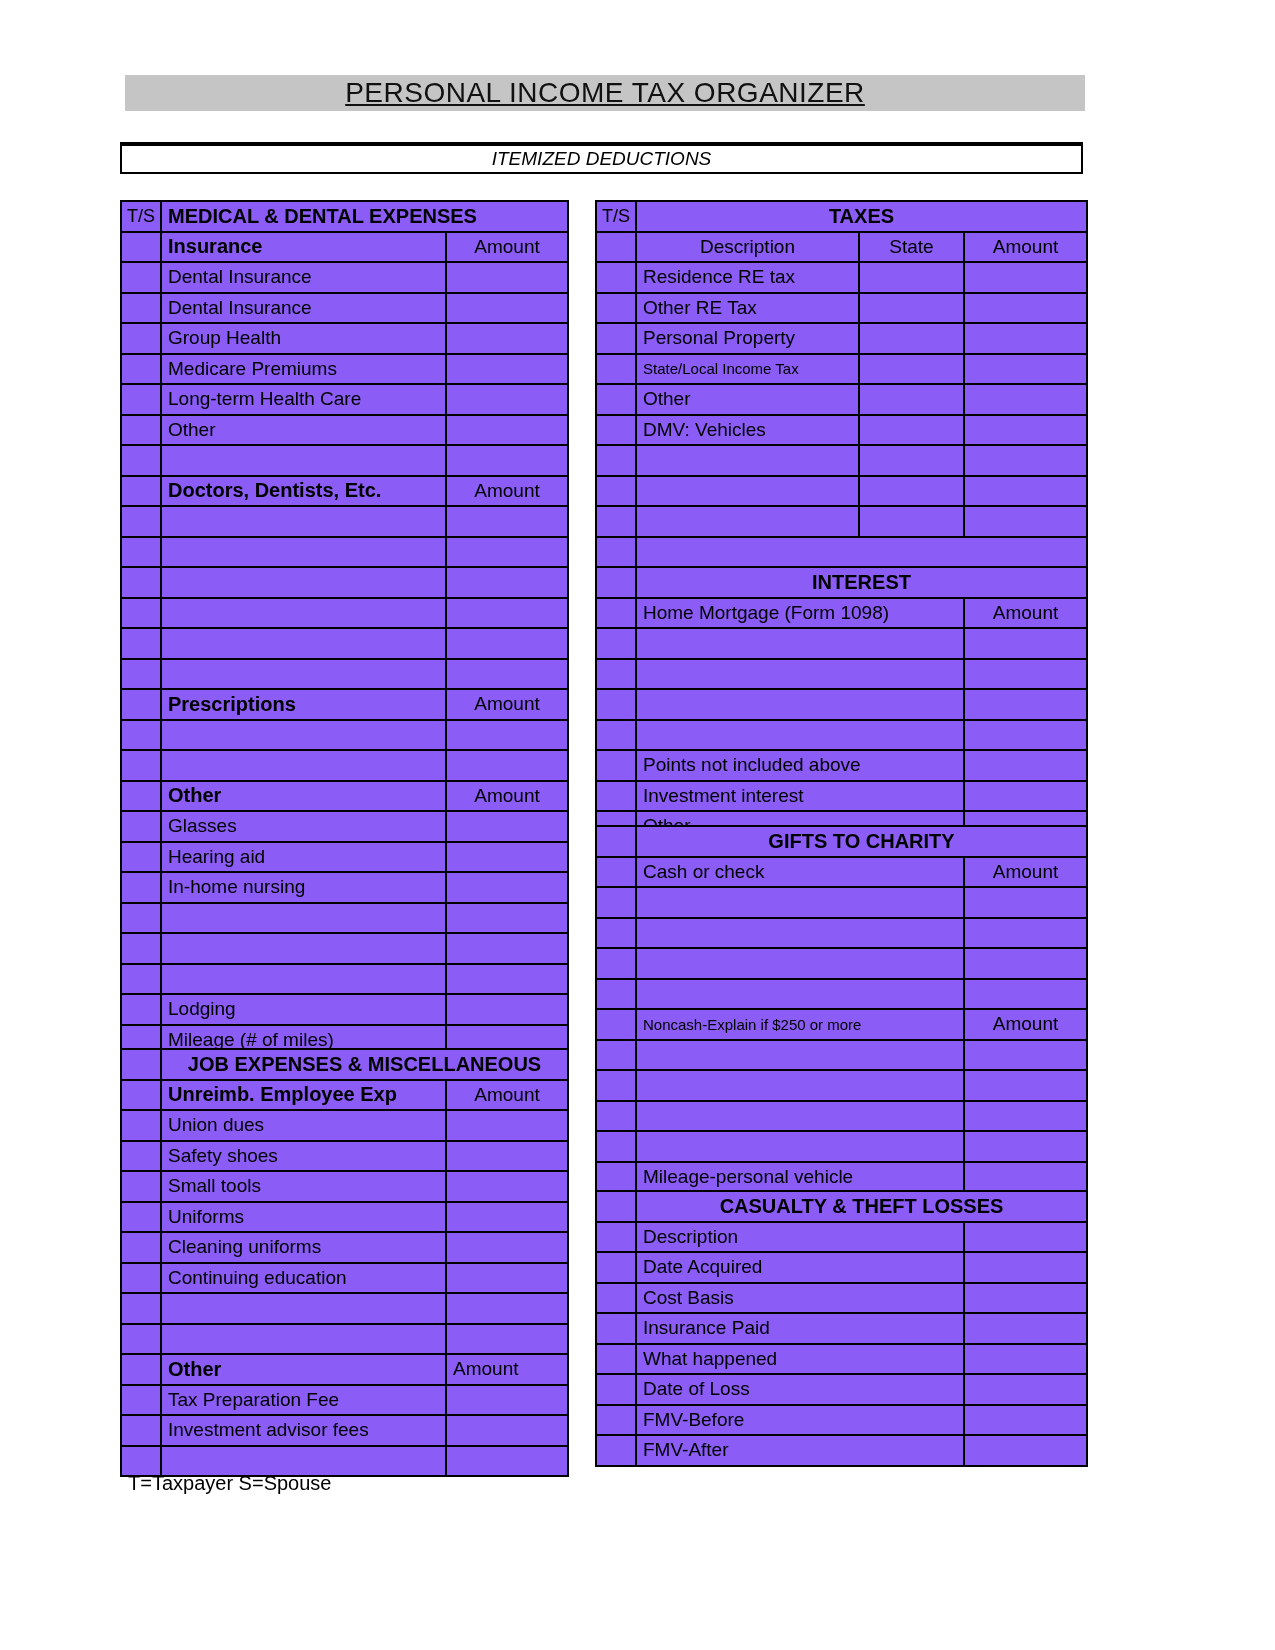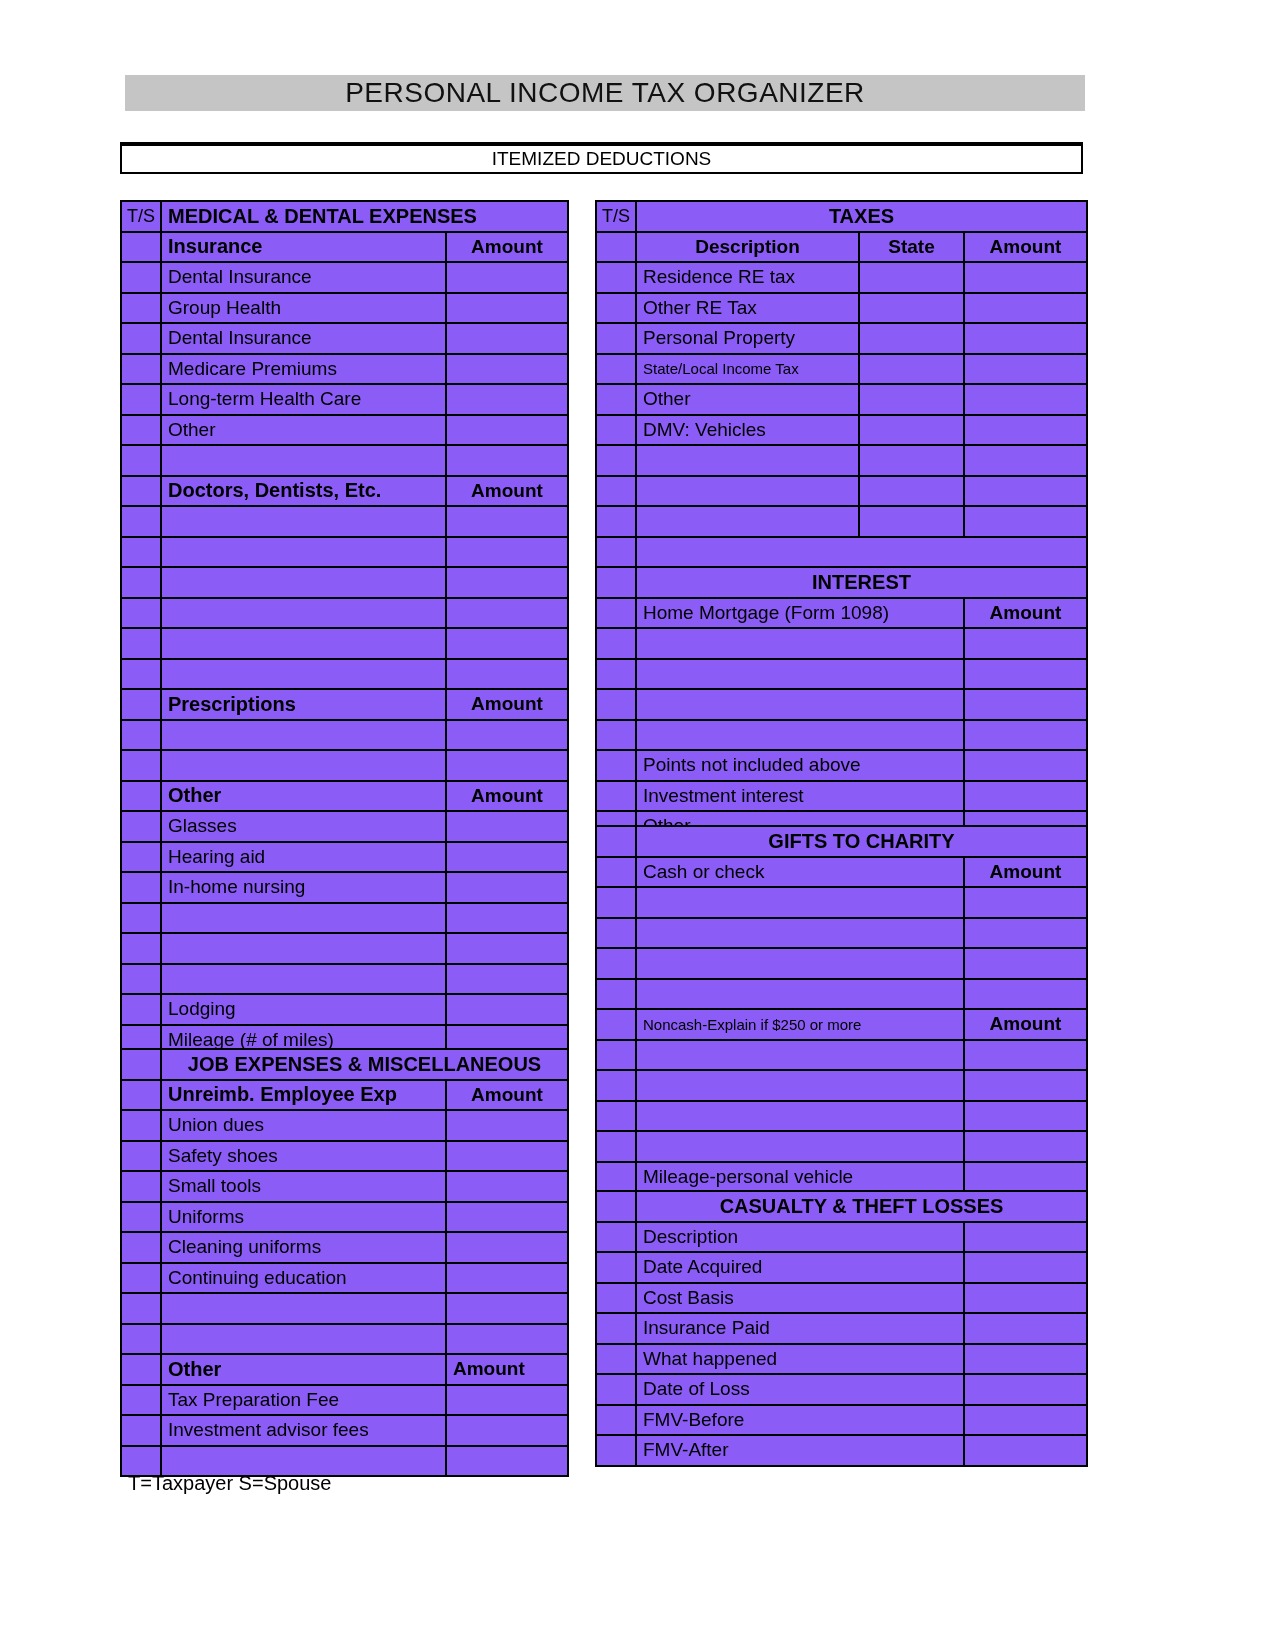--- a/index.html
+++ b/index.html
@@ -11,47 +11,48 @@
   .title-bar{
     position:absolute;left:125px;top:75px;width:960px;height:36px;
     display:flex;align-items:center;justify-content:center;
     font-size:28px;color:#111;letter-spacing:0.5px;
   }
   .subtitle-box{
     position:absolute;left:120px;top:142px;width:959px;height:26px;
     border:2px solid #000;border-top-width:4px;
     display:flex;align-items:center;justify-content:center;
     font-size:19px;
+    font-style:italic;
   }
   table{border-collapse:collapse;table-layout:fixed;position:absolute;background:#8b5cf6;}
   td{
     border:2px solid #000;height:28.5px;padding:0 6px;
     font-size:19px;white-space:nowrap;overflow:hidden;
     vertical-align:middle;
   }
   td.ts{padding:0 3px;text-align:center;font-size:18px;}
   td.hdr{font-weight:bold;text-align:center;font-size:20px;}
   td.hdr.left{text-align:left;}
   td.lbl.bold{font-weight:bold;font-size:20px;border-radius:7px;}
-  td.colhead,td.amthead{text-align:center;font-weight:bold;}
+  td.colhead,td.amthead{text-align:center;}
   td.amthead.left{text-align:left;}
   td.small{font-size:15px;margin-top:28px;}
   #tbl-medical{left:120px;top:200px;}
   #tbl-job{left:120px;top:1048px;padding-left:47px;}
   #tbl-taxes{left:595px;top:200px;}
   #tbl-gifts{left:595px;top:825px;}
   #tbl-casualty{left:595px;top:1190px;}
   .footnote{
     position:absolute;left:128px;top:1472px;font-size:20px;
   }
 </style>
 </head>
 <body>
 
-<div class="title-bar" style="background: rgb(197, 197, 197);">
+<div class="title-bar" style="background: rgb(197, 197, 197); text-decoration: underline;">
   <span>PERSONAL INCOME TAX ORGANIZER</span>
 </div>
 
 <div class="subtitle-box">
   <span>ITEMIZED DEDUCTIONS</span>
 </div>
 
 <table id="tbl-medical">
   <colgroup>
       <col style="width:40px">
@@ -68,26 +69,26 @@
         <td class="lbl bold">Insurance</td>
         <td class="amthead">Amount</td>
       </tr>
       <tr>
         <td class="ts"></td>
         <td class="lbl">Dental Insurance</td>
         <td></td>
       </tr>
       <tr>
         <td class="ts"></td>
+        <td class="lbl">Dental Insurance</td>
+        <td></td>
+      </tr>
+      <tr>
+        <td class="ts"></td>
         <td class="lbl">Group Health</td>
-        <td></td>
-      </tr>
-      <tr>
-        <td class="ts"></td>
-        <td class="lbl">Dental Insurance</td>
         <td></td>
       </tr>
       <tr>
         <td class="ts"></td>
         <td class="lbl">Medicare Premiums</td>
         <td></td>
       </tr>
       <tr>
         <td class="ts"></td>
         <td class="lbl">Long-term Health Care</td>

